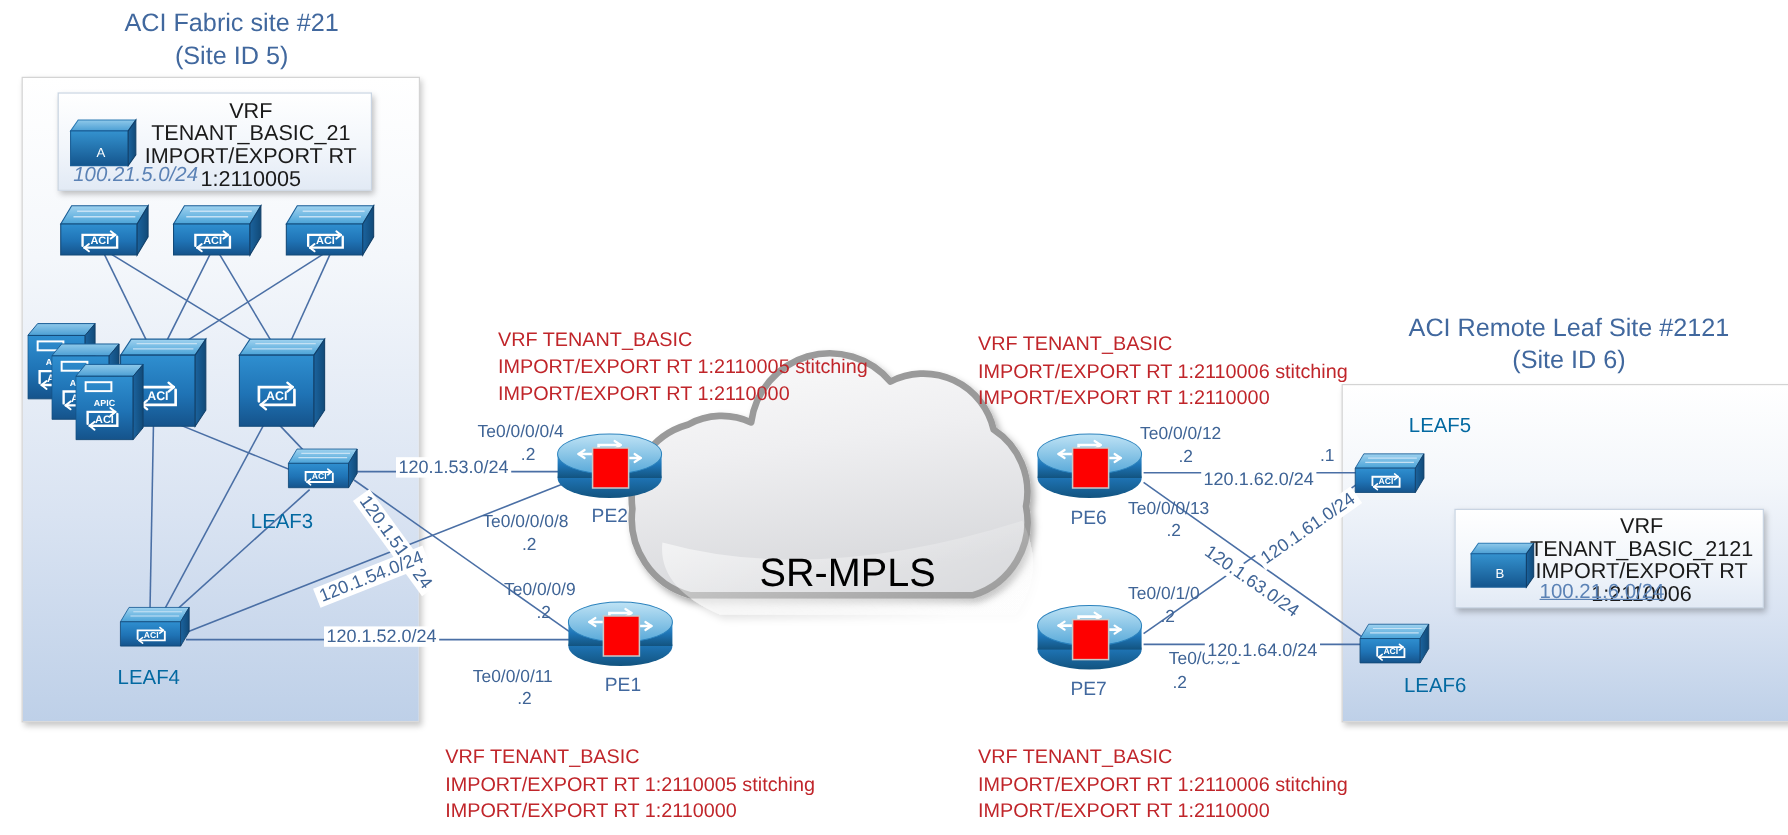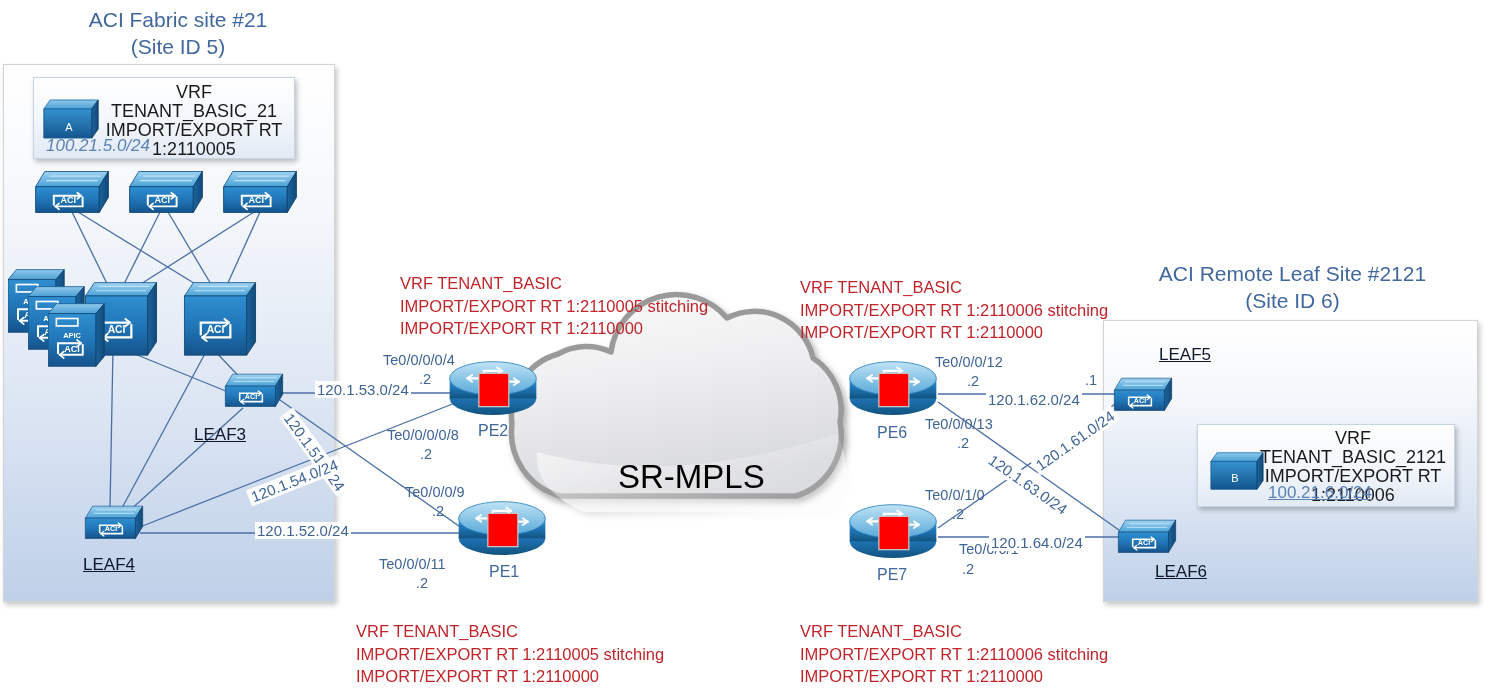--- a/index.html
+++ b/index.html
@@ -1,40 +1,40 @@
 <!DOCTYPE html>
 <html><head>
 <meta charset="utf-8">
 <style>
   html,body{margin:0;padding:0;}
   body{
     width:1490px;height:696px;position:relative;overflow:hidden;
     background:#ffffff;
     font-family:"Liberation Sans","DejaVu Sans",sans-serif;
   }
-  #stage{position:absolute;left:0;top:0;width:1476px;height:696px;}
+  #stage{position:absolute;left:15px;top:0;width:1476px;height:696px;}
 
   
   .site-box{
     position:absolute;
     background:linear-gradient(to bottom,#ffffff 0%,#f4f7fb 28%,#d9e3f2 68%,#bed0e8 100%);
     border:1px solid #d4d4d4;
     box-shadow:2px 3px 5px rgba(0,0,0,0.22);
     box-sizing:border-box;
   }
 
   
   .site-title{
     position:absolute;text-align:center;color:#41689e;
     font-size:21px;line-height:27px;white-space:pre-line;
   }
 
   
   .node-label{
-    position:absolute;color:#0f172a;font-size:17px;white-space:nowrap;text-decoration:underline;
+    position:absolute;color:#0369a1;font-size:17px;white-space:nowrap;
   }
   .pe-label{position:absolute;color:#41689e;font-size:16px;white-space:nowrap;}
 
   
   .iface{
     position:absolute;color:#3f6496;font-size:14.5px;white-space:nowrap;
   }
   .subnet{
     position:absolute;color:#3f6496;font-size:15px;white-space:nowrap;
     background:#ffffff;padding:0 2px;

